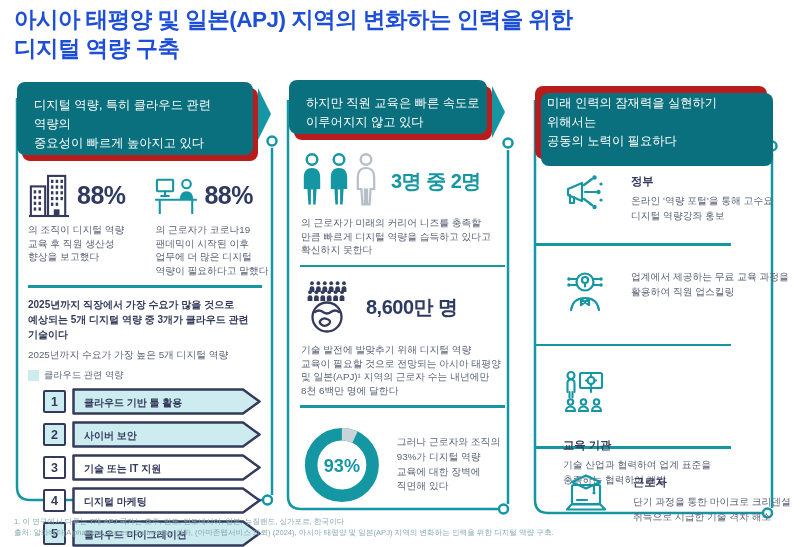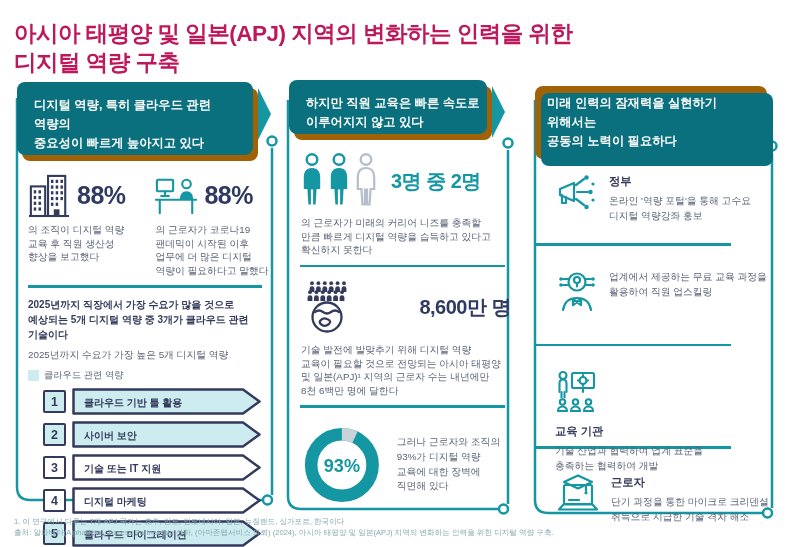--- a/index.html
+++ b/index.html
@@ -1,27 +1,27 @@
 <!DOCTYPE html>
 <html><head>
 <meta charset="utf-8">
 <style>
   html,body{margin:0;padding:0;background:#fff;}
   .canvas{position:relative;width:800px;height:547px;background:#fff;overflow:hidden;
           font-family:"Liberation Sans","DejaVu Sans",sans-serif;}
-  .page-title{position:absolute;left:14px;top:20px;font-size:22.5px;font-weight:800;
-              color:#be185d;line-height:1.28;letter-spacing:-0.5px;margin:0;}
+  .page-title{position:absolute;left:14px;top:6px;font-size:22.5px;font-weight:800;
+              color:#1d4ed8;line-height:1.28;letter-spacing:-0.5px;margin:0;}
   .brackets{position:absolute;left:0;top:0;z-index:0;}
 
   .col{position:absolute;top:82px;z-index:1;}
   .col1{left:16px;width:258px;}
   .col2{left:287px;width:224px;}
   .col3{left:534px;width:240px;}
 
-  .banner{position:relative;background:#a16207;color:#fff;font-weight:700;font-size:12.3px;
+  .banner{position:relative;background:#b91c1c;color:#fff;font-weight:400;font-size:12.3px;
           line-height:1.55;border-radius:8px;padding:8px 12px;z-index:2;word-break:keep-all;}
   .banner::before{content:"";position:absolute;inset:0;background:#0a707d;border-radius:8px;z-index:-1;}
   .shadow-tl::before{transform:translate(-5px,-6px);}
   .shadow-br::before{transform:translate(6px,7px);}
   .banner .arrow{position:absolute;right:-13px;top:0;width:0;height:0;
           border-top:26px solid transparent;border-bottom:26px solid transparent;
           border-left:13px solid #1496a3;}
   .col1 .banner{margin:6px 0 0 6px;width:212px;}
   .col2 .banner{margin:4px 0 0 7px;width:174px;}
   .col3 .banner{margin:4px 0 0 1px;width:208px;}
@@ -52,25 +52,25 @@
             font-size:12.5px;font-weight:700;color:#333a5b;flex:none;}
   .skill-row.cloud .rank-box{background:#cdecf0;}
   .skill-bar path{fill:#fff;stroke:#333a5b;stroke-width:2.5;stroke-linejoin:round;}
   .skill-row.cloud .skill-bar path{fill:#cdecf0;}
   .skill-bar text{font-size:10px;font-weight:700;fill:#333a5b;}
 
   .people-row{display:flex;align-items:flex-end;gap:5px;padding:12px 0 0 14px;}
   .teal-big{font-size:20px;font-weight:800;color:#1496a3;margin:0 0 12px 9px;letter-spacing:-0.5px;}
   .navy-big{font-size:20px;font-weight:800;color:#2e3a62;letter-spacing:-0.5px;}
   .col2 .small-desc{margin:9px 8px 0 14px;font-size:9.8px;}
-  .globe-row{display:flex;align-items:center;gap:11px;padding:13px 0 0 14px;justify-content:space-between;}
+  .globe-row{display:flex;align-items:center;gap:11px;padding:13px 0 0 14px;}
   .donut-row{display:flex;align-items:center;gap:13px;padding:13px 0 0 13px;}
   .donut-caption{width:120px;font-size:9.8px;color:#5a6277;line-height:1.5;word-break:keep-all;}
 
-  .actor{display:flex;gap:10px;align-items:flex-start;padding-left:21px;}
+  .actor{display:flex;gap:24px;align-items:flex-start;padding-left:29px;}
   .actor-1{margin-top:13px;height:71px;}
   .actor-2{margin-top:23px;height:75px;}
   .actor-3{margin-top:22px;height:78px;flex-direction:column;}
   .actor-4{margin-top:24px;}
   .actor-icon{flex:none;}
   .actor-title{font-size:11.3px;font-weight:700;color:#333a5b;margin:2px 0 4px;}
   .actor-desc{font-size:9.8px;color:#5a6277;line-height:1.55;width:158px;
               word-break:keep-all;margin:0;}
 
   .footnotes{position:absolute;left:14px;top:516px;font-size:7.6px;color:#86aab0;

